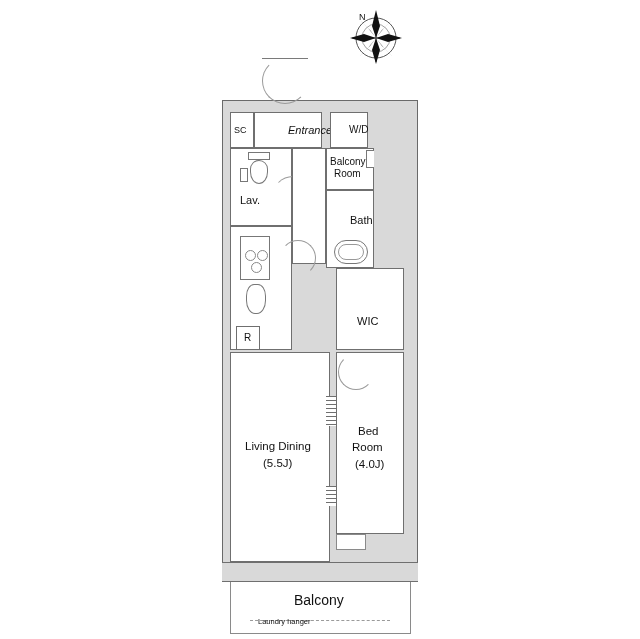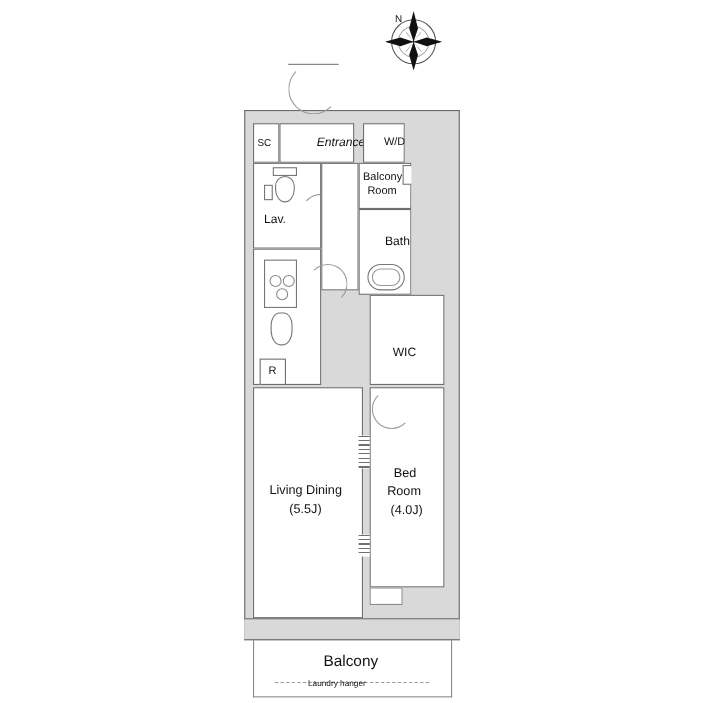--- a/index.html
+++ b/index.html
@@ -36,21 +36,21 @@
   .rm.thin{border:1px solid #8a8a8a;}
 
   .lbl{
     position:absolute;
     font-size:11px;
     color:#111;
     line-height:12px;
     text-align:center;
     white-space:nowrap;
   }
-  .lbl.xs{font-size:7.5px;margin-left:22px;}
+  .lbl.xs{font-size:7.5px;}
 
   
   .arc{
     position:absolute;
     border:1px solid #9a9a9a;
     border-radius:50%;
     box-sizing:border-box;
   }
   .line{position:absolute;background:#7a7a7a;}
 

